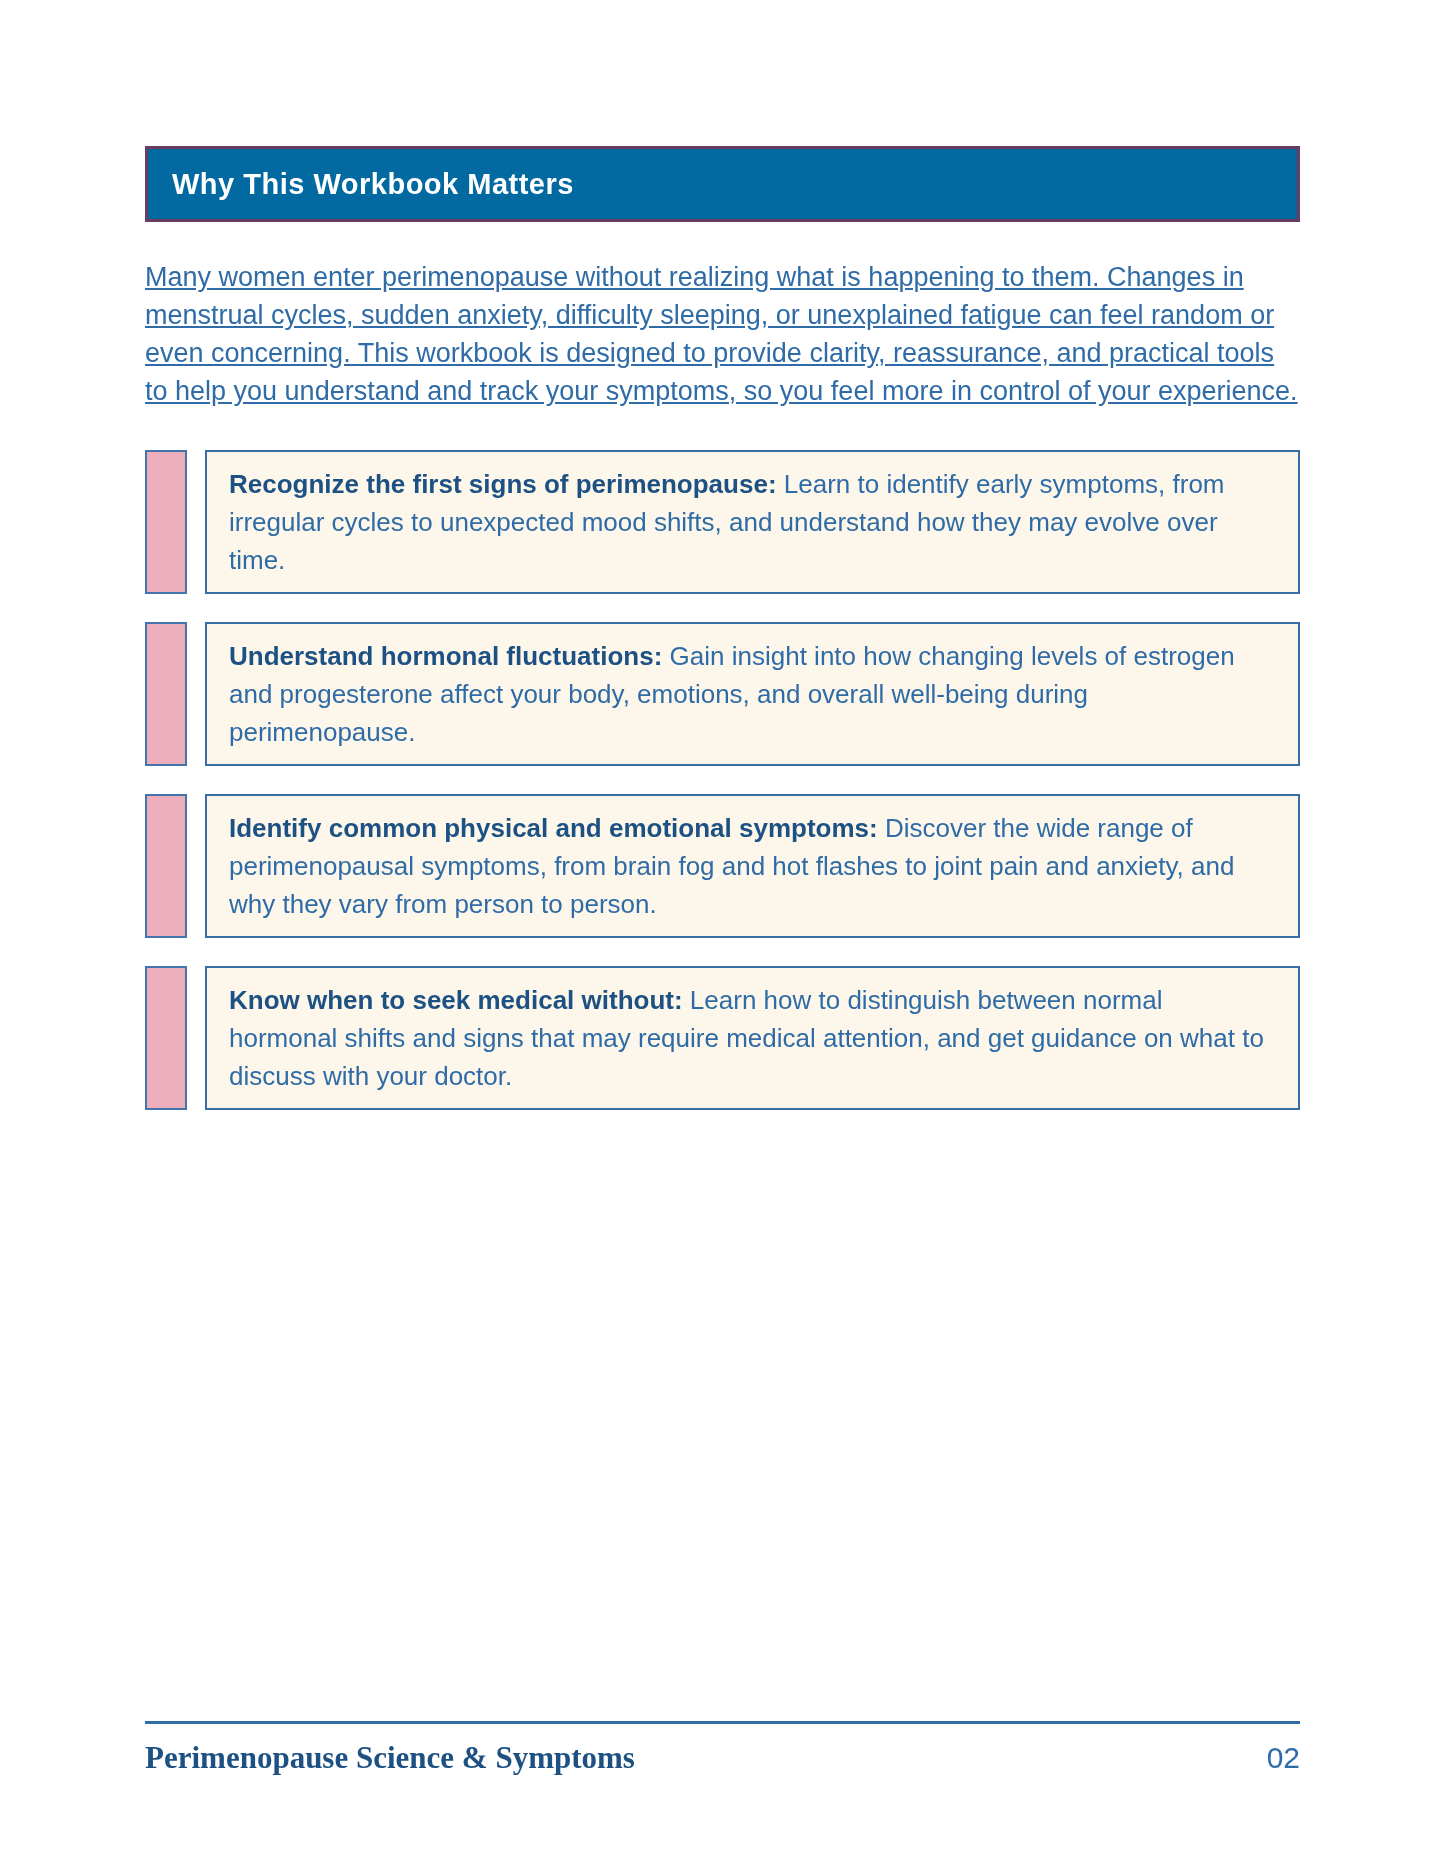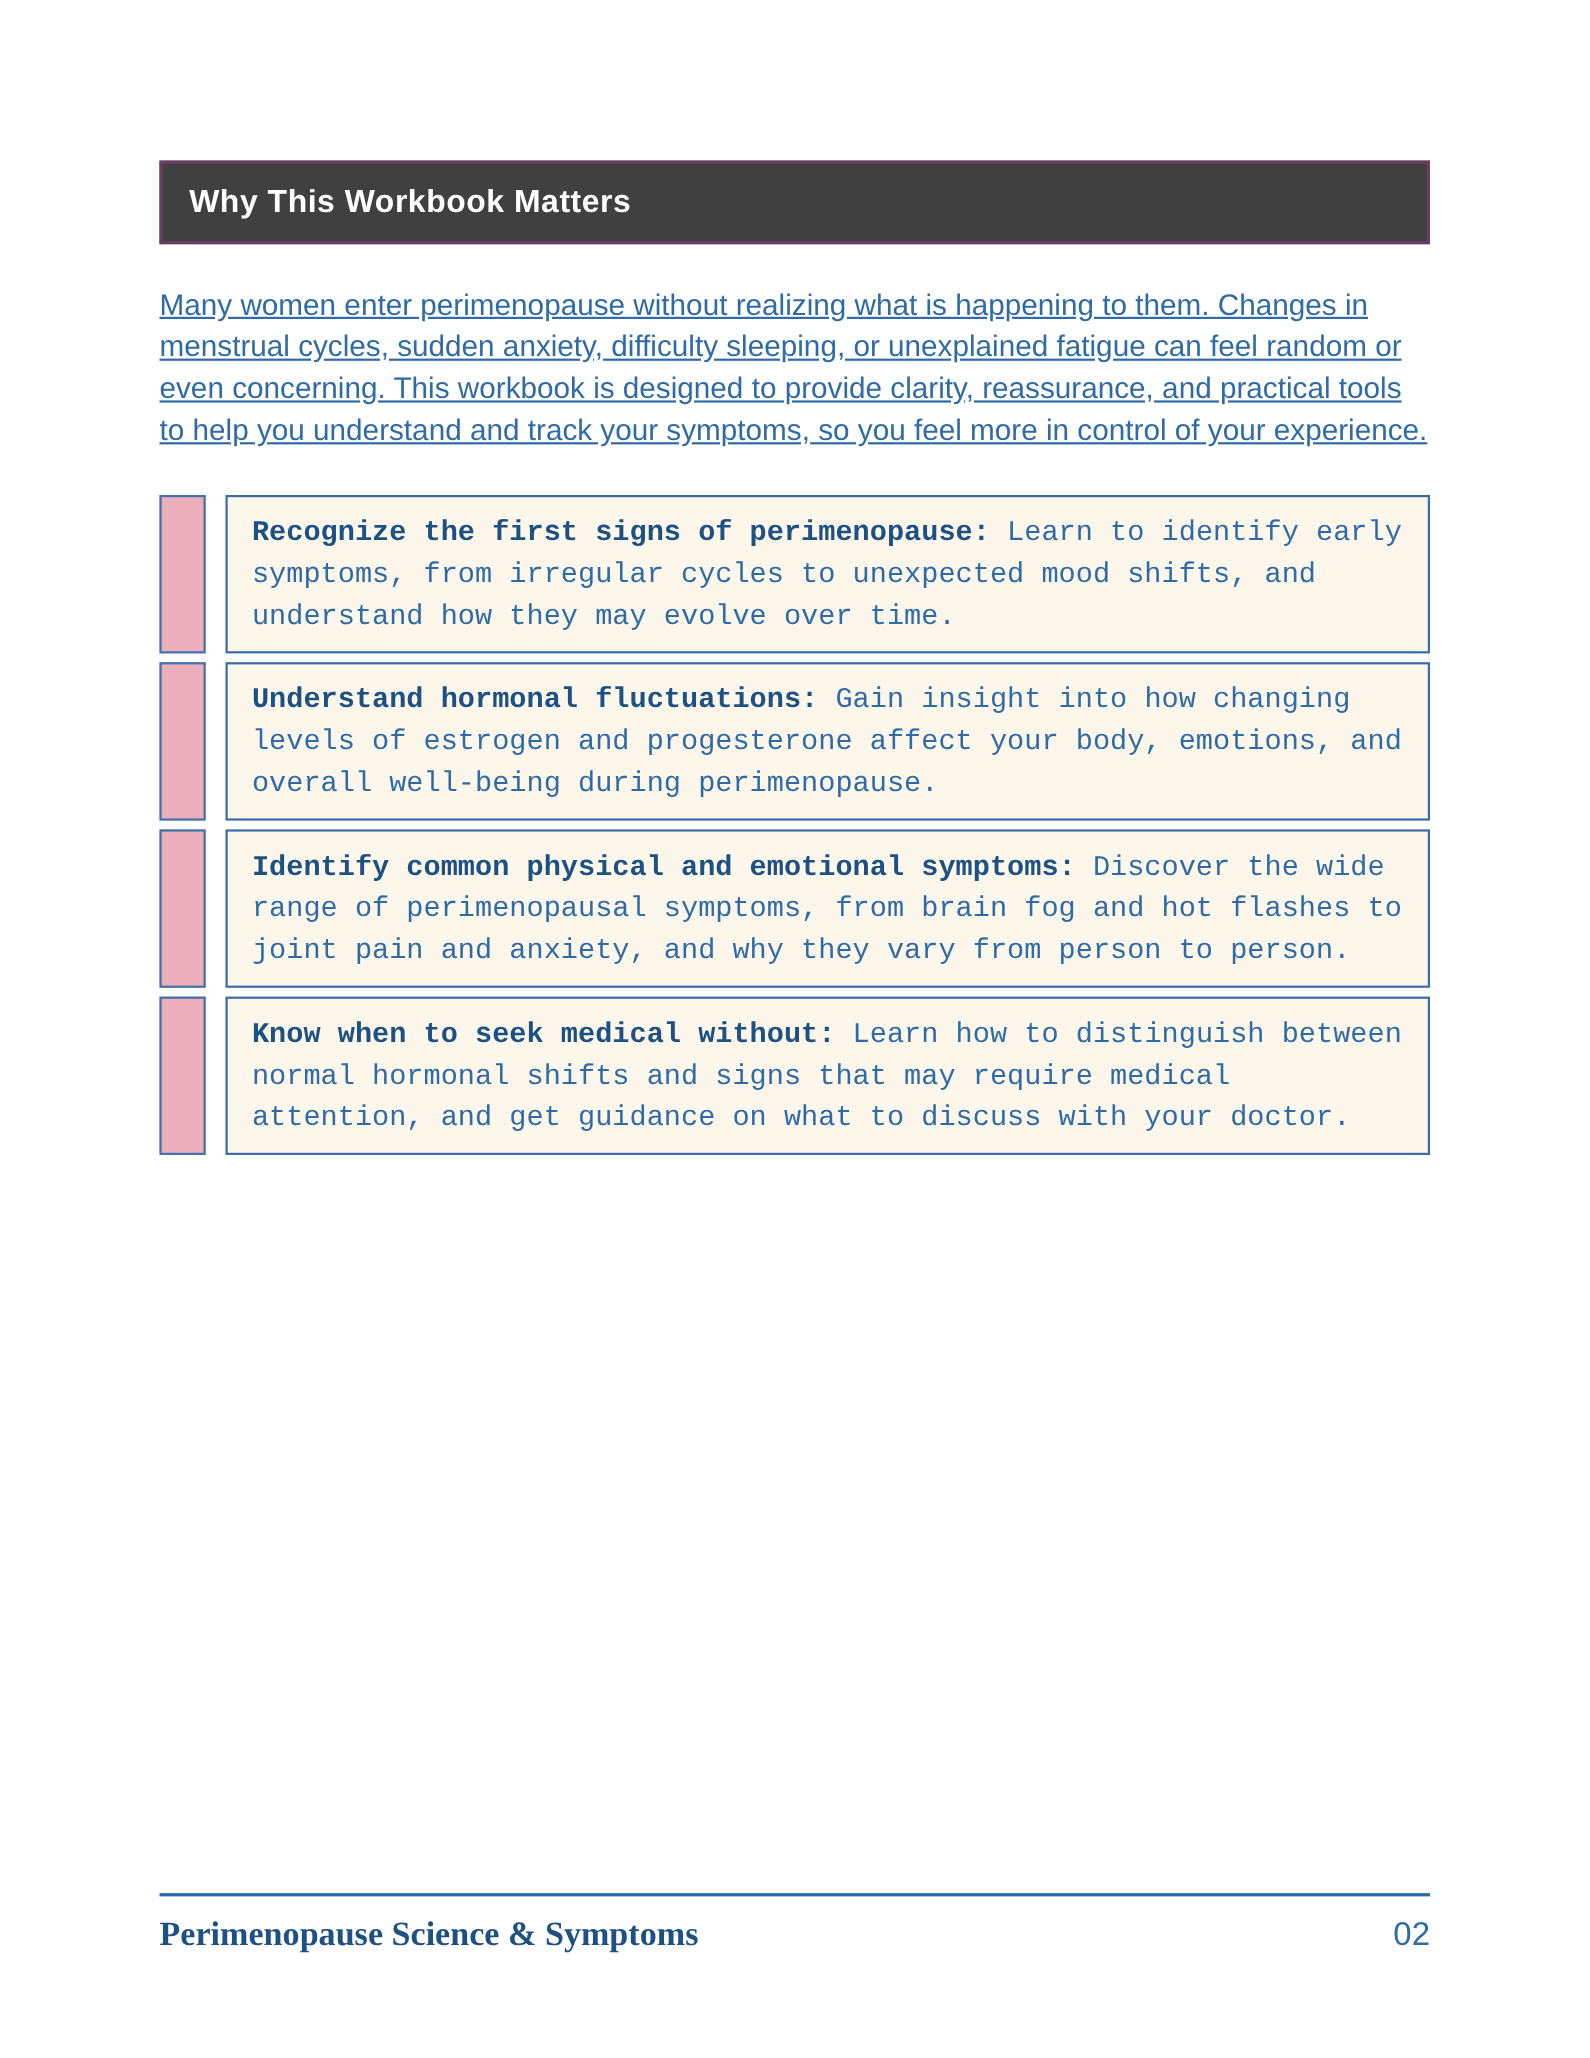--- a/index.html
+++ b/index.html
@@ -9,21 +9,21 @@
     width: 1445px;
     height: 1871px;
     margin: 0 auto;
     background: #ffffff;
     font-family: "Liberation Sans", sans-serif;
     overflow: hidden;
   }
   .banner {
     margin: 146px 145px 0 145px;
     height: 76px;
-    background: #404040;
+    background: #0369a1;
     border: 3px solid #693d63;
     display: flex;
     align-items: center;
     padding-left: 24px;
   }
   .banner-title {
     color: #ffffff;
     font-size: 29px;
     font-weight: 700;
     letter-spacing: 0.5px;
@@ -34,23 +34,22 @@
     font-size: 27px;
     line-height: 38px;
     text-decoration: underline;
   }
   .benefit-list {
     margin: 40px 145px 0 145px;
   }
   .benefit-row {
     display: flex;
     gap: 18px;
-    margin-bottom: 8px;
+    margin-bottom: 28px;
     align-items: stretch;
-    font-family: Liberation Mono, monospace;
   }
   .accent-bar {
     flex: none;
     width: 42px;
     background: #edaebc;
     border: 2px solid #4273ac;
   }
   .benefit-box {
     flex: 1;
     background: #fcf7ea;

